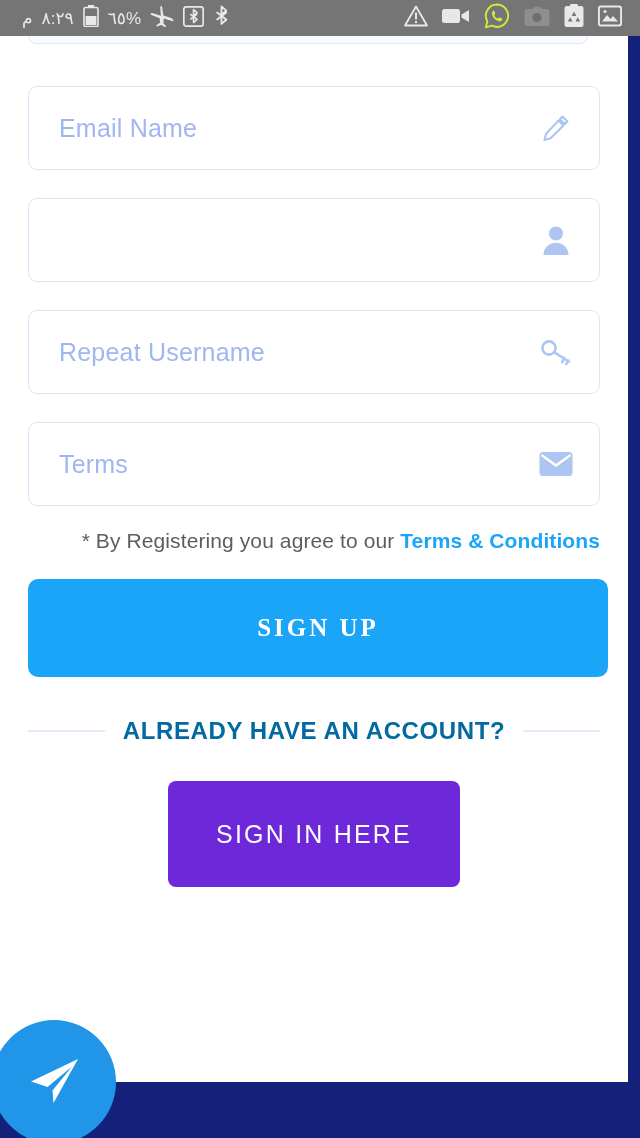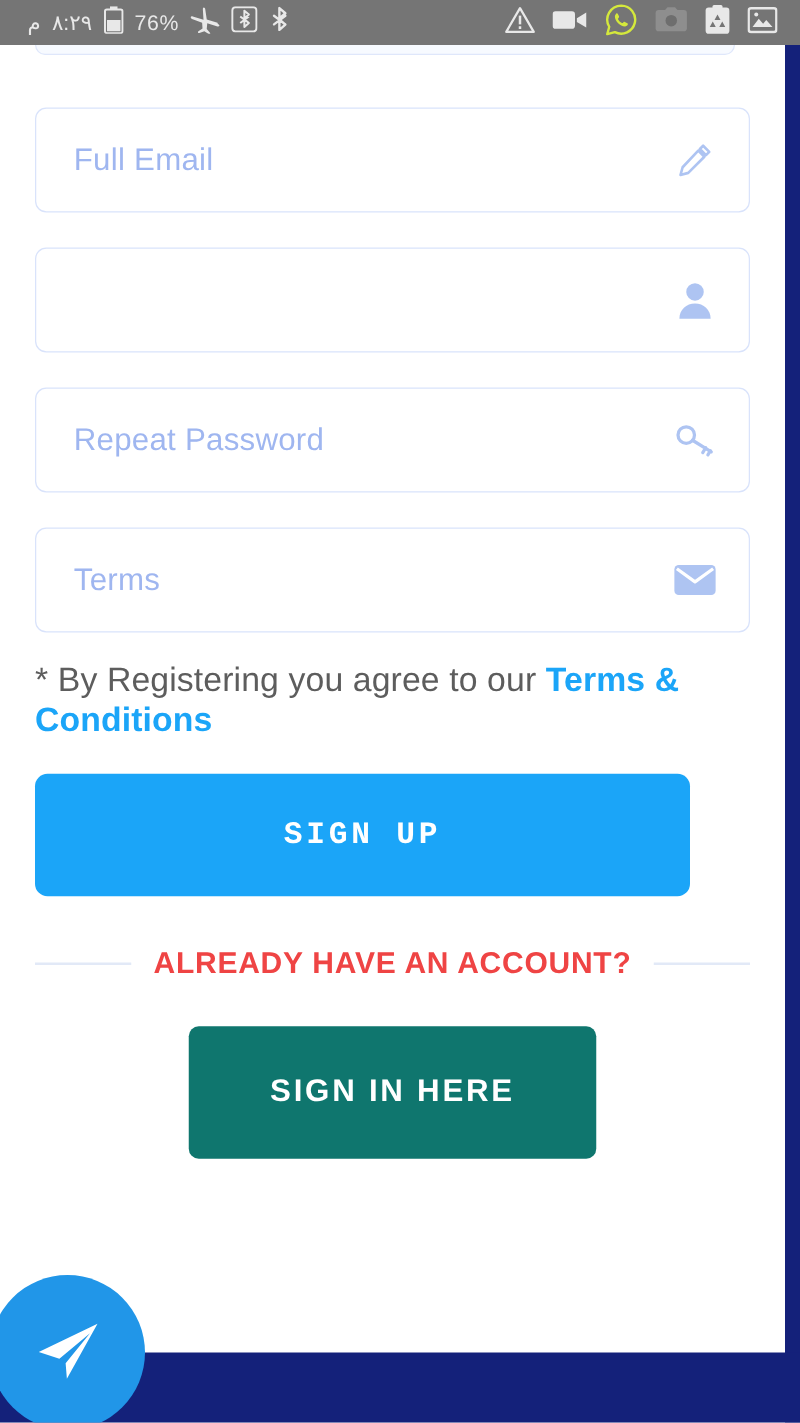--- a/index.html
+++ b/index.html
@@ -52,45 +52,45 @@
   .field .ph{
     font-size:25px; color:#9fb6f0; padding-left:30px; letter-spacing:.2px;
   }
   .field .fico{
     position:absolute; right:26px; top:50%; transform:translateY(-50%);
     width:34px; height:34px; display:flex; align-items:center; justify-content:center;
   }
 
   .terms{
     margin:-6px 28px 0 28px;
-    font-size:27px; color:#5d5d5d; letter-spacing:.1px; line-height:1.2;
+    font-size:21px; color:#5d5d5d; letter-spacing:.1px; line-height:1.2;text-align:right;
   }
   .terms a{ color:#1BA5F8; font-weight:bold; text-decoration:none; }
 
   .signup{
-    display:block; margin:26px 28px 0 28px; width:524px; height:98px;
+    display:block; margin:26px 28px 0 28px; width:580px; height:98px;
     background:#1BA5F8; border:none; border-radius:10px;
     color:#ffffff; font-size:25px; font-weight:bold; letter-spacing:3px;
-    font-family:Liberation Mono, monospace; cursor:pointer;
+    font-family:Liberation Serif, serif; cursor:pointer;
   }
 
   .divider{
     display:flex; align-items:center; gap:18px;
     margin:40px 28px 0 28px;
   }
   .divider .line{ flex:1; height:2px; background:#e2e9f7; }
   .divider .dtxt{
-    font-size:24px; font-weight:bold; color:#ef4444; letter-spacing:.6px;
+    font-size:24px; font-weight:bold; color:#0369a1; letter-spacing:.6px;
     white-space:nowrap;
   }
 
   .signin-wrap{ display:flex; justify-content:center; margin-top:36px; }
   .signin{
-    width:326px; height:106px; background:#0f766e; border:none; border-radius:8px;
-    color:#ffffff; font-size:25px; font-weight:bold; letter-spacing:2.2px;
+    width:292px; height:106px; background:#6d28d9; border:none; border-radius:8px;
+    color:#ffffff; font-size:25px; font-weight:normal; letter-spacing:2.2px;
     font-family:"Liberation Sans", sans-serif; cursor:pointer;
   }
 
   
   .footer{
     position:absolute; left:0; bottom:0; width:640px; height:56px;
     background:#14217A; z-index:20;
   }
   .fab{
     position:absolute; left:-8px; bottom:-6px; width:124px; height:124px;
@@ -105,21 +105,21 @@
   <div class="sb-left">
     <span class="sb-text">م</span>
     <span class="sb-text">٨:٢٩</span>
     <span class="sb-ico">
       <svg width="16" height="22" viewBox="0 0 16 22">
           <rect x="5" y="0" width="6" height="2.5" fill="#e8e8e8"></rect>
           <rect x="1" y="2.5" width="14" height="19" rx="1.5" fill="none" stroke="#e8e8e8" stroke-width="1.6"></rect>
           <rect x="2.6" y="11" width="10.8" height="9" fill="#e8e8e8"></rect>
         </svg>
     </span>
-    <span class="sb-text">76%</span>
+    <span class="sb-text">٦٥%</span>
     <span class="sb-ico">
       <svg width="24" height="22" viewBox="0 0 24 22">
           <path d="M22 13.2 13.4 10.6 12.2 2.4c-.1-.9-.7-1.5-1.2-1.4-.5.1-.8.8-.7 1.7l.5 8L2.2 8.1c-.8-.2-1.5.1-1.6.7-.1.5.3 1 1 1.3l8.1 3.1.3 4.6-3 1.9c-.5.3-.7.8-.6 1.2.1.4.6.6 1.1.4l4-1.4 3.4 2.3c.5.3 1 .3 1.2 0 .2-.3.1-.8-.3-1.2l-2.4-2.9.4-4.6 8.2 2.6c.8.2 1.4-.1 1.5-.6.1-.5-.4-1-1.2-1.3z" fill="#e8e8e8"></path>
         </svg>
     </span>
     <span class="sb-ico">
       <svg width="21" height="21" viewBox="0 0 21 21">
           <rect x="0.8" y="0.8" width="19.4" height="19.4" rx="2.5" fill="none" stroke="#e8e8e8" stroke-width="1.7"></rect>
           <path d="M10.5 3.6v6.2l3.6-3.2-3.6-3zM10.5 10.4v6.2l3.6-3.2-3.6-3zM7.2 8.2l6.9 5.2M7.2 13.4l6.9-5.2" stroke="#e8e8e8" stroke-width="1.6" fill="none" stroke-linejoin="round"></path>
         </svg>
@@ -177,40 +177,40 @@
 
 <div class="navy-edge"></div>
 
 <div class="page">
 
   <div class="prev-card"></div>
 
   <div class="form">
 
     <div class="field">
-      <span class="ph">Full Email</span>
+      <span class="ph">Email Name</span>
       <span class="fico">
         <svg width="32" height="32" viewBox="0 0 32 32">
             <path d="M22.5 4.6l4.9 4.9-2.6 2.6-4.9-4.9zM18.6 8.5l4.9 4.9L10.6 26.3 4.4 28l1.7-6.2z" fill="none" stroke="#aec4f2" stroke-width="2.1" stroke-linejoin="round"></path>
           </svg>
       </span>
     </div>
 
     <div class="field">
       <span class="fico">
         <svg width="30" height="32" viewBox="0 0 30 32">
             <circle cx="15" cy="9.5" r="7" fill="#aec4f2"></circle>
             <path d="M2.5 31c0-7.2 5.6-12.2 12.5-12.2S27.5 23.8 27.5 31z" fill="#aec4f2"></path>
           </svg>
       </span>
     </div>
 
 
     <div class="field">
-      <span class="ph">Repeat Password</span>
+      <span class="ph">Repeat Username</span>
       <span class="fico">
         <svg width="32" height="30" viewBox="0 0 32 30">
             <circle cx="9" cy="11" r="6.6" fill="none" stroke="#aec4f2" stroke-width="2.6"></circle>
             <path d="M14 15.2 29 24.5M24.6 21.2l-2.4 3.9M28.3 23.6l-2 3.3" stroke="#aec4f2" stroke-width="2.6" stroke-linecap="round"></path>
           </svg>
       </span>
     </div>
 
     <div class="field">
       <span class="ph">Terms</span>

